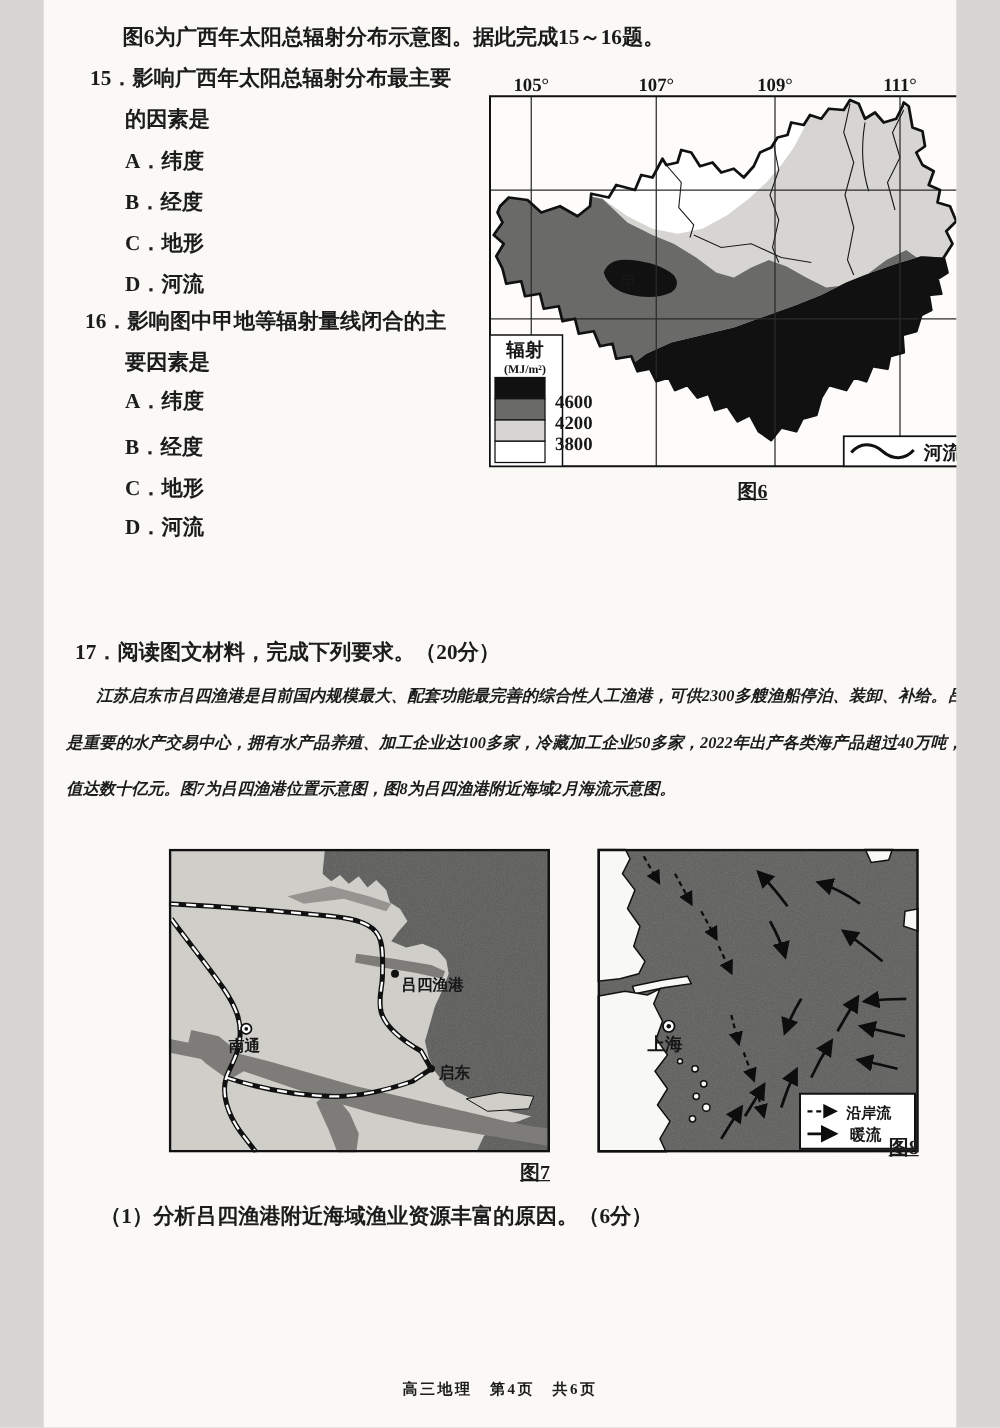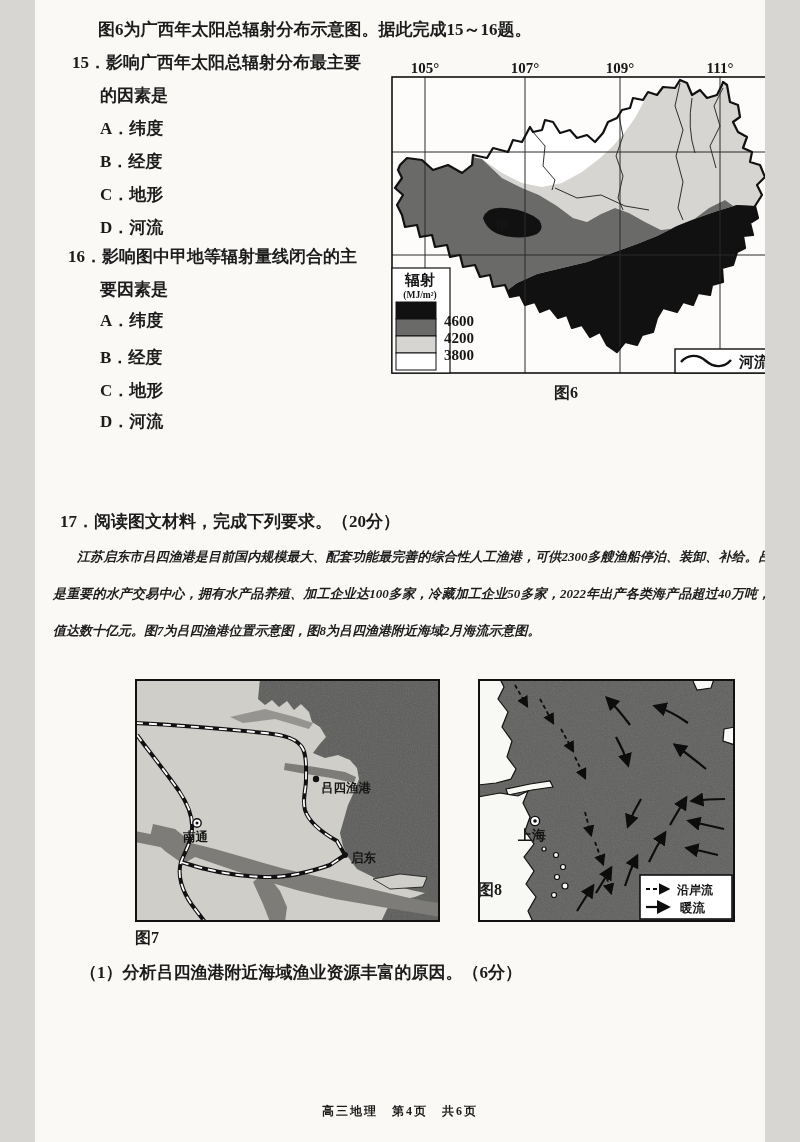--- a/index.html
+++ b/index.html
@@ -8,21 +8,21 @@
     background:#faf9f6;overflow:hidden;
     font-family:"Liberation Serif","DejaVu Serif",serif;
     color:#1c1c1c;font-weight:700;
   }
   .abs{position:absolute;white-space:nowrap;}
   .t17{font-size:17px;line-height:22px;}
   .para{
     position:absolute;white-space:normal;text-align:justify;
     font-size:13px;line-height:37px;text-indent:24px;font-style:italic;
   }
-  .caption{position:absolute;text-align:left;font-size:16px;}
+  .caption{position:absolute;text-align:right;font-size:16px;text-decoration:underline;}
   .footer{position:absolute;left:0;right:0;text-align:center;font-size:12px;letter-spacing:2px;}
   svg text{font-family:"Liberation Serif","DejaVu Serif",serif;font-weight:700;fill:#161616;}
 </style>
 </head>
 <body>
 
 <div class="page">
 
   <div class="abs t17" style="left:63px;top:19px">图6为广西年太阳总辐射分布示意图。据此完成15～16题。</div>
 
@@ -235,19 +235,19 @@
     <g>
       <rect x="162" y="196" width="92" height="44" fill="#ffffff" stroke="#111111" stroke-width="1.6"></rect>
       <path d="M168,210 L190,210" fill="none" stroke="#0d0d0d" stroke-width="1.8" stroke-dasharray="4 3" marker-end="url(#ah)"></path>
       <text x="199" y="215" font-size="12">沿岸流</text>
       <path d="M168,228 L190,228" fill="none" stroke="#0d0d0d" stroke-width="2.2" marker-end="url(#ah)"></path>
       <text x="202" y="233" font-size="12.5">暖流</text>
     </g>
 
     <rect x="1" y="1" width="255" height="241" fill="none" stroke="#111111" stroke-width="2"></rect>
   </svg>
-  <div class="caption" style="left:443px;top:880px;width:257px">图8</div>
+  <div class="caption" style="left:443px;top:908px;width:257px">图8</div>
 
   <div class="abs t17" style="left:45px;top:962px">（1）分析吕四渔港附近海域渔业资源丰富的原因。（6分）</div>
 
   <div class="footer" style="top:1103px">高三地理　第4页　共6页</div>
 
 </div>
 
 </body></html>

